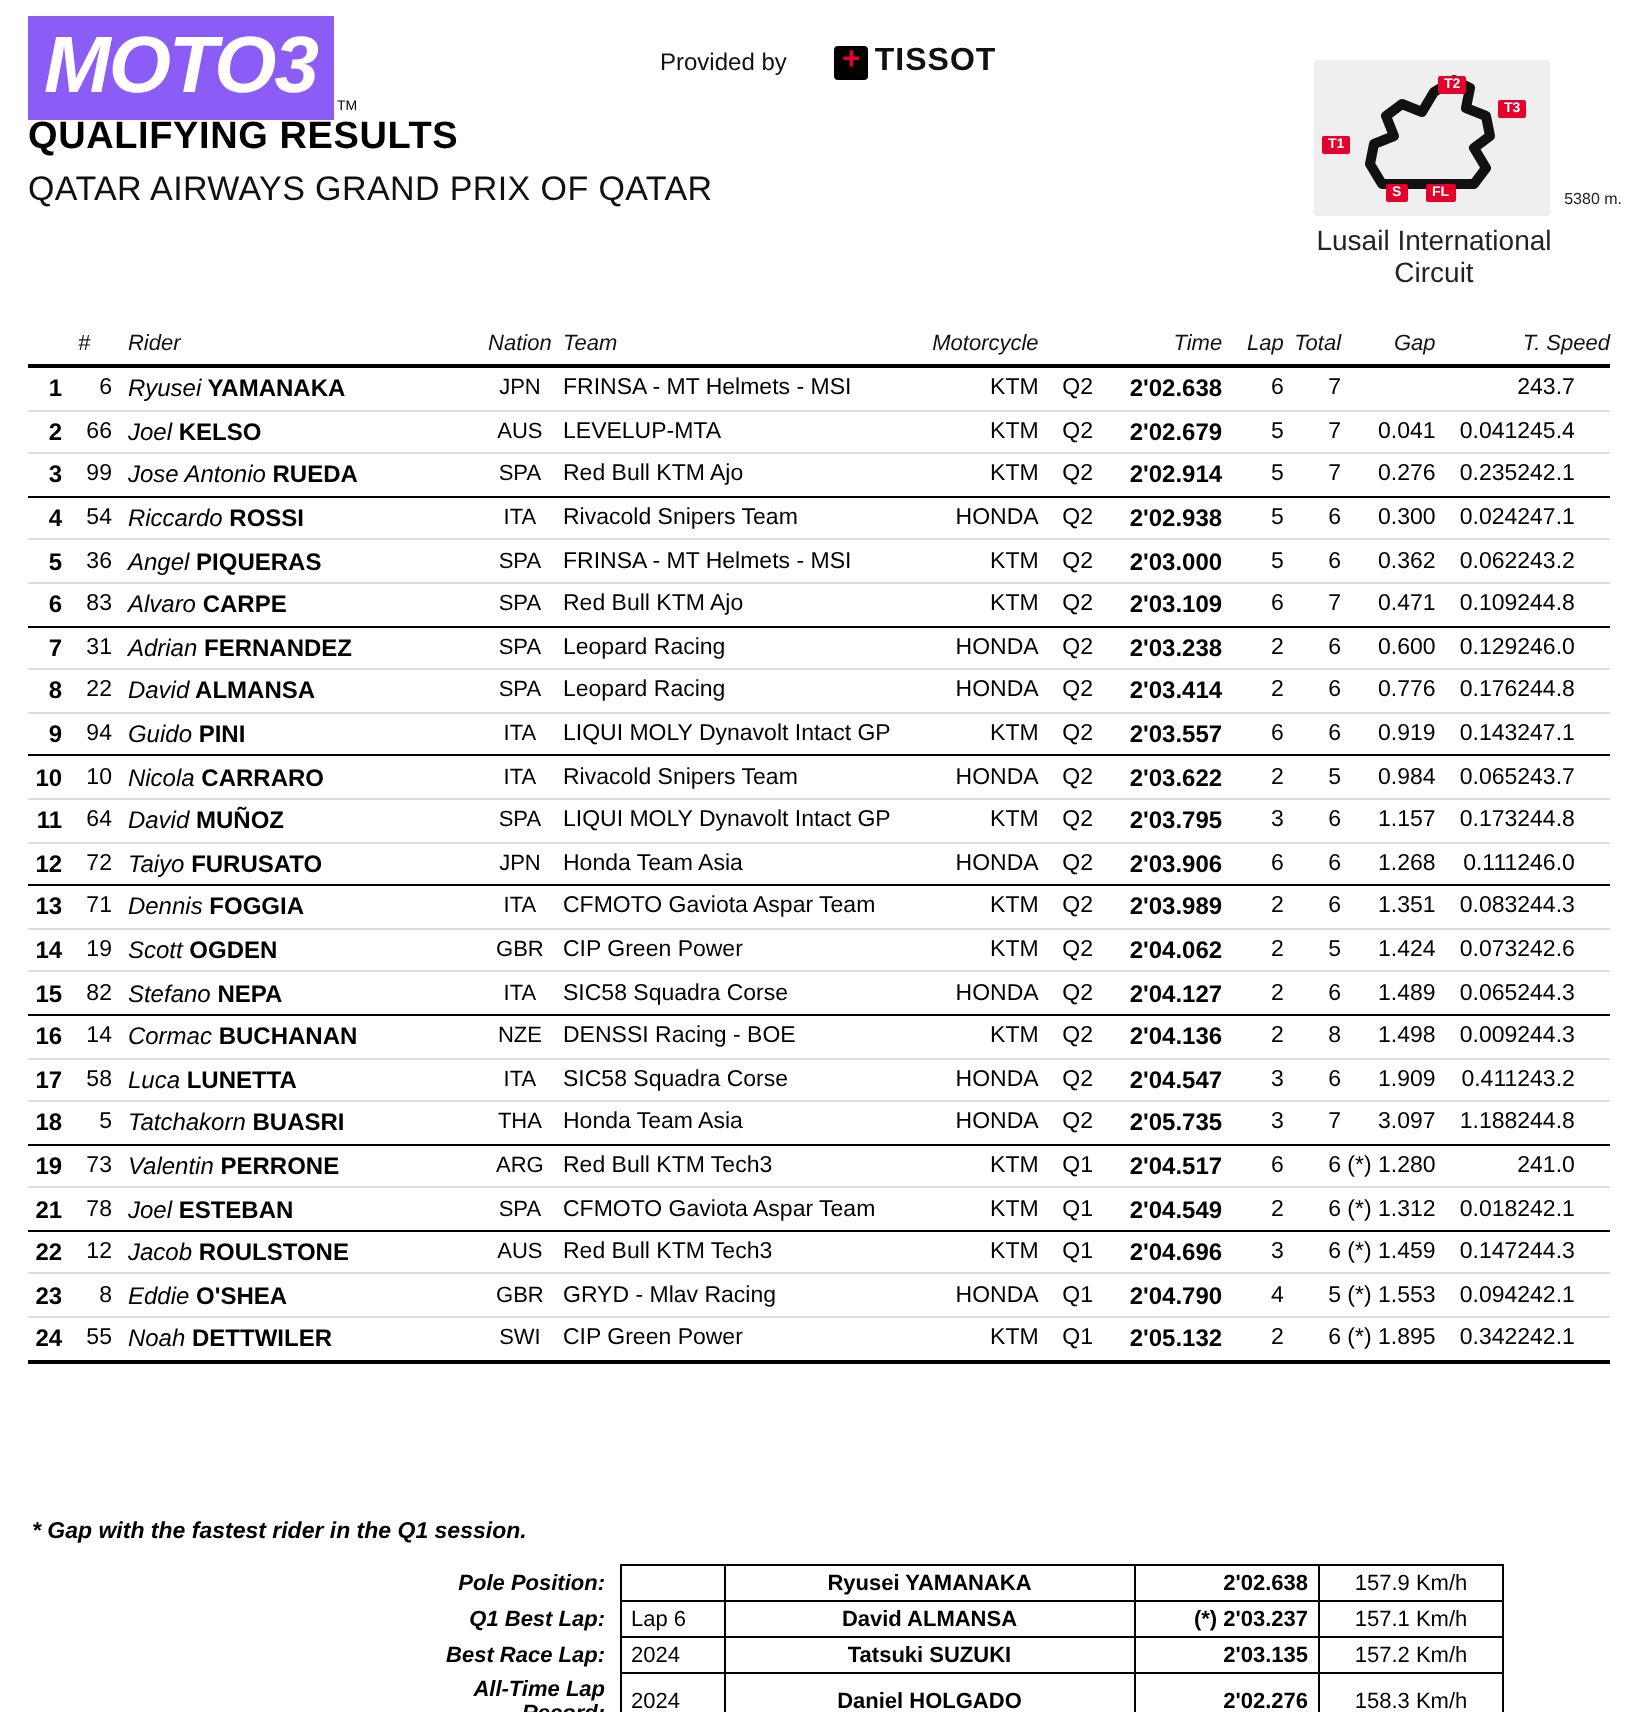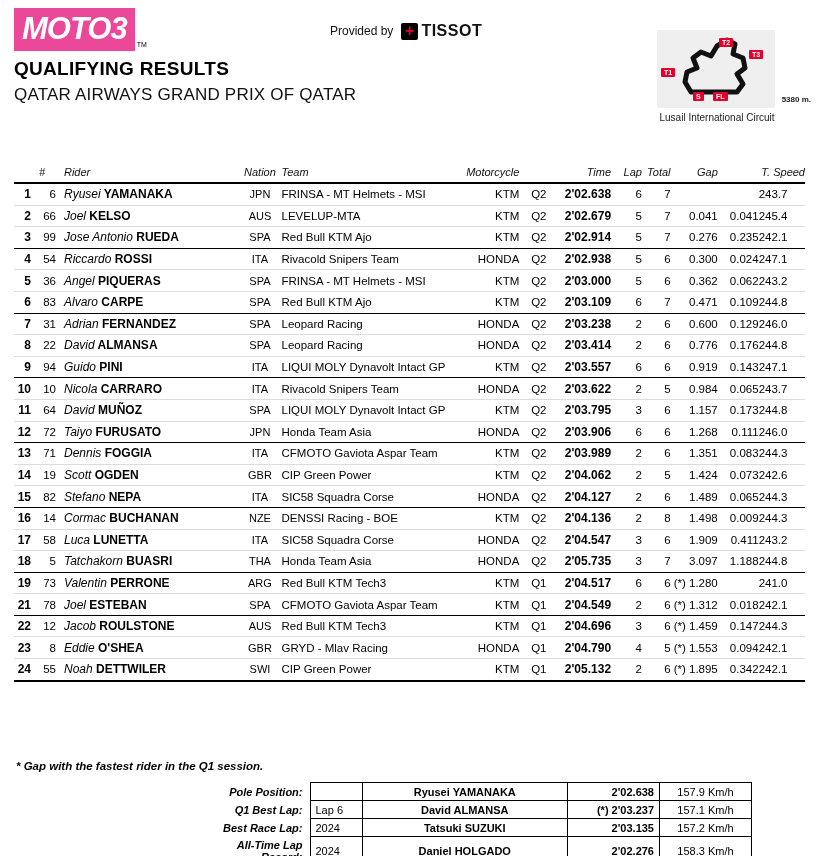--- a/index.html
+++ b/index.html
@@ -12,32 +12,32 @@
   }
   .page { position: relative; width: 819px; height: 856px; overflow: hidden; }
 
   
   .header { position: relative; height: 140px; }
   .logo {
     position: absolute; left: 14px; top: 8px;
     display: flex; align-items: center;
   }
   .logo-text {
-    background: #ec4899; color: #fff;
-    font-size: 31px; font-weight: bold; font-style: italic;
+    background: #8b5cf6; color: #fff;
+    font-size: 40px; font-weight: bold; font-style: italic;
     letter-spacing: -1px;
     padding: 3px 8px 4px 8px;
     font-family: "Liberation Sans", sans-serif;
   }
   .logo-tm { font-size: 7px; color: #000; align-self: flex-end; margin-left: 2px; margin-bottom: 3px; }
 
   .provided {
     position: absolute; left: 330px; top: 22px;
     font-size: 12px; color: #111;
-    display: flex; align-items: center; gap: 8px;
+    display: flex; align-items: center; gap: 24px;
   }
   .tissot-mark {
     display: inline-flex; align-items: center; gap: 3px;
     font-weight: bold; font-size: 16px; letter-spacing: 0.5px; text-align: center;
   }
   .tissot-plus {
     display: inline-block; width: 17px; height: 17px;
     background: #000; color: #fff; position: relative;
     border-radius: 2px;
   }
@@ -60,24 +60,24 @@
   
   .circuit {
     position: absolute; right: 42px; top: 30px;
     width: 120px; text-align: center;
   }
   .circuit-map {
     width: 118px; height: 78px; background: #efefef;
     position: relative; border-radius: 2px;
   }
   .circuit-name {
-    font-size: 10px; color: #222; margin-top: 4px;
+    font-size: 14px; color: #222; margin-top: 4px;
   }
   .circuit-len {
-    position: absolute; right: -36px; bottom: 4px; font-size: 8px; color: #222; font-weight: bold;
+    position: absolute; right: -36px; bottom: 4px; font-size: 8px; color: #222;
   }
   .sector-tag {
     position: absolute; background: #e4002b; color: #fff;
     font-size: 7px; font-weight: bold; padding: 1px 3px; border-radius: 1px;
   }
 
   
   .table-wrap { position: absolute; left: 14px; top: 166px; width: 791px; }
   table.results { width: 100%; border-collapse: collapse; font-size: 11.5px; }
   table.results thead th {

